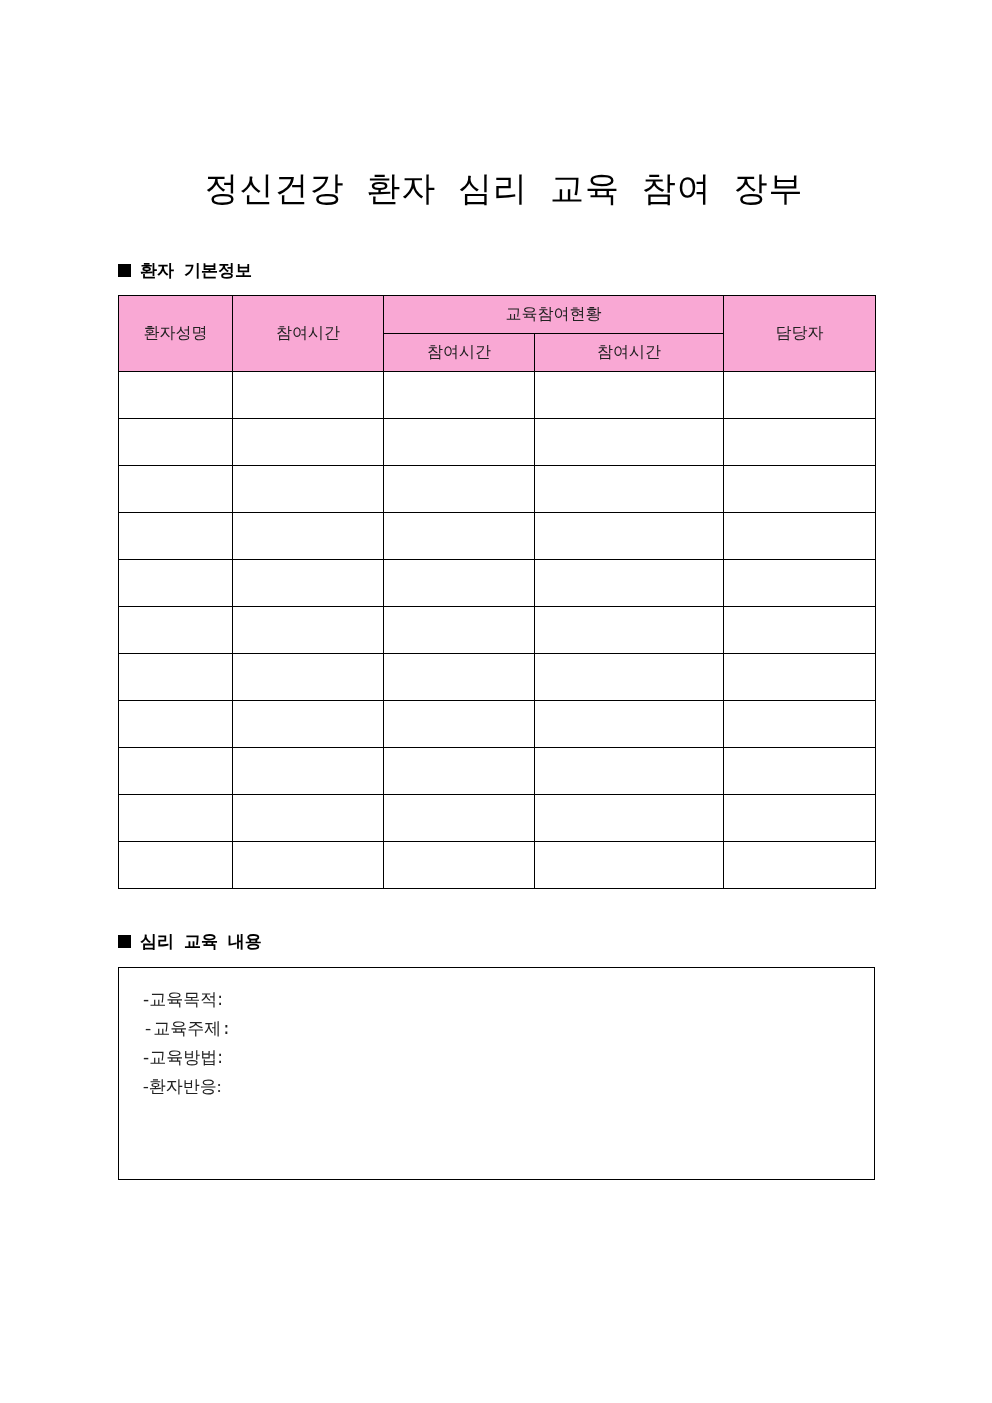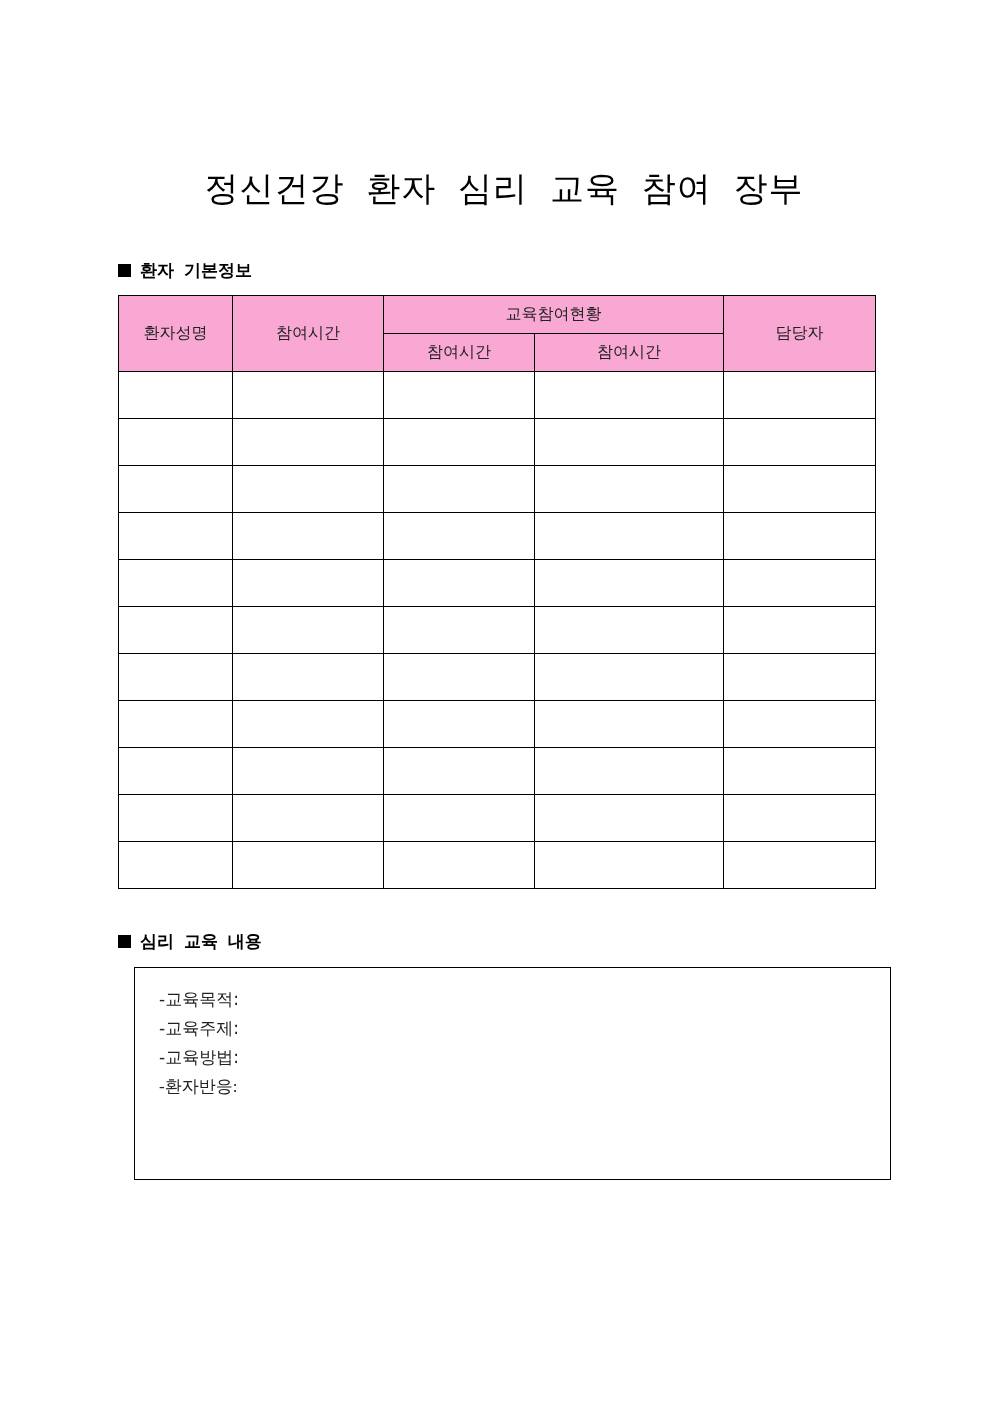--- a/index.html
+++ b/index.html
@@ -4,21 +4,21 @@
 <style>
   html, body { margin:0; padding:0; background:#ffffff; }
   body { width:992px; height:1403px; position:relative; font-family:"DejaVu Sans","Liberation Sans",sans-serif; color:#000; }
   .title { position:absolute; left:8px; width:992px; top:166px; text-align:center; font-size:34px; font-weight:normal; word-spacing:10px; letter-spacing:1px; }
   .section-head { position:absolute; left:118px; font-size:17px; font-weight:bold; word-spacing:4px; }
   .section-head .sq { display:inline-block; width:13px; height:13px; background:#000; margin-right:9px; vertical-align:-1px; }
   table.grid { position:absolute; left:118px; top:295px; width:757px; border-collapse:collapse; table-layout:fixed; }
   table.grid td, table.grid th { border:1px solid #000; font-weight:normal; font-size:16px; text-align:center; padding:0; color:#222; }
   table.grid th { background:#f9a8d4; height:37px; }
   table.grid td { height:46px; }
-  .content-box { position:absolute; left:134px; top:967px; width:755px; height:211px; border:1px solid #000; }
+  .content-box { position:absolute; left:118px; top:967px; width:755px; height:211px; border:1px solid #000; }
   .content-box .line { position:absolute; left:24px; font-size:17px; color:#222; }
 </style>
 </head>
 <body>
 
 <div class="title">정신건강 환자 심리 교육 참여 장부</div>
 
 <div class="section-head" style="top:259px;text-align:center;">
   <span class="sq"></span><span>환자 기본정보</span>
 </div>
@@ -123,16 +123,16 @@
       </tr>
     </tbody>
 </table>
 
 <div class="section-head" style="top:930px;">
   <span class="sq"></span><span>심리 교육 내용</span>
 </div>
 
 <div class="content-box">
   <div class="line" style="top:20px;">-교육목적:</div>
-  <div class="line" style="top:49px;">-교육주제:</div>
+  <div class="line" style="top:49px;font-family:Liberation Mono, monospace;">-교육주제:</div>
   <div class="line" style="top:78px;">-교육방법:</div>
   <div class="line" style="top:107px;font-family:Liberation Serif, serif;">-환자반응:</div>
 </div>
 
 </body></html>

